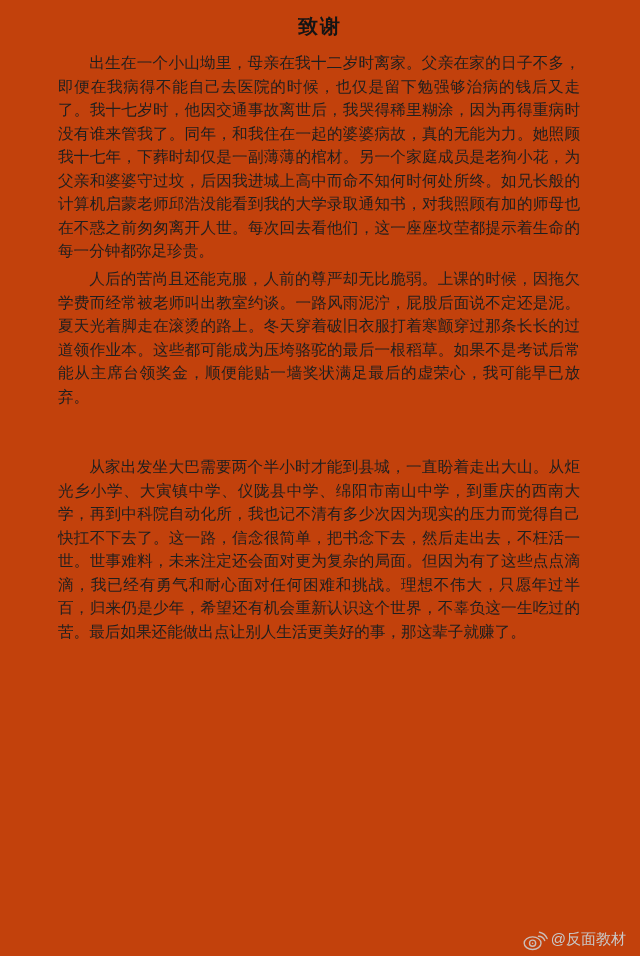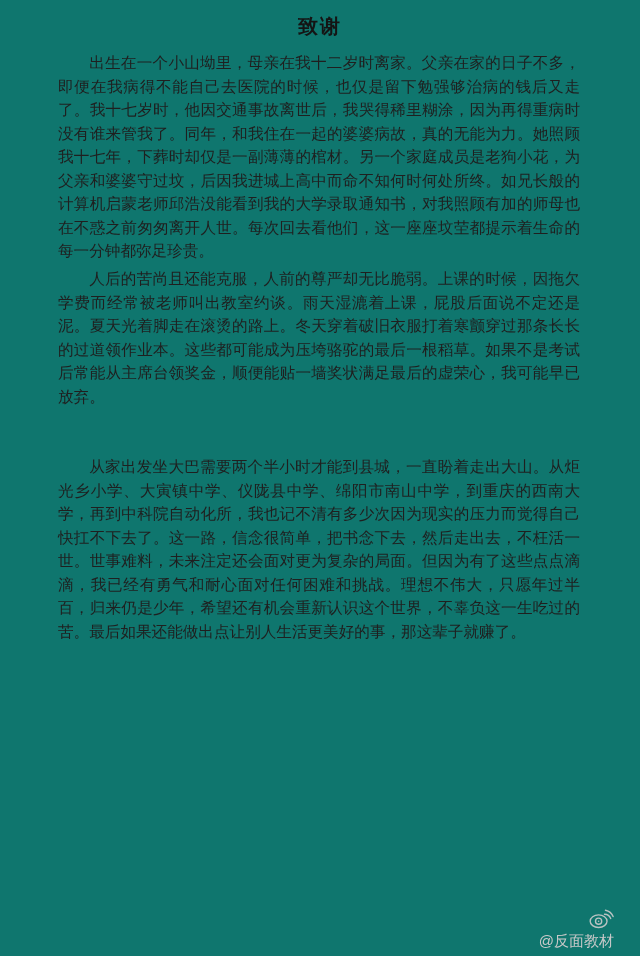--- a/index.html
+++ b/index.html
@@ -10,21 +10,21 @@
     width: 640px;
     height: 956px;
     background: #fcfcfc;
     position: relative;
     overflow: hidden;
     font-family: "Liberation Serif", "DejaVu Serif", serif;
   }
   .page {
     position: absolute;
     inset: 0;
-    background: #0f766e;
+    background: #c2410c;
     color: #1f1f1f;
   }
   .doc-title {
     margin: 13px 0 11px 0;
     text-align: center;
     font-size: 20px;
     font-weight: bold;
     letter-spacing: 2px;
     color: #141414;
   }
@@ -38,46 +38,45 @@
     text-align: justify;
     text-justify: inter-ideograph;
     text-indent: 2em;
     word-break: break-all;
   }
   .gap-before {
     margin-top: 47px;
   }
   .watermark {
     position: absolute;
-    right: 26px;
+    right: 14px;
     bottom: 5px;
     display: flex;
-    align-items: flex-end;
+    align-items: flex-start;
     gap: 3px;
     color: #c9c9c9;
     font-size: 15px;
     font-family: "Liberation Sans", "DejaVu Sans", sans-serif;
     user-select: none;
-    flex-direction: column;
   }
   .watermark svg {
     display: block;
     opacity: 0.9;
   }
 </style>
 </head>
 <body>
 
 <div class="page">
 
   <h1 class="doc-title">致谢</h1>
 
   <div class="content">
     <p class="para">出生在一个小山坳里，母亲在我十二岁时离家。父亲在家的日子不多，即便在我病得不能自己去医院的时候，也仅是留下勉强够治病的钱后又走了。我十七岁时，他因交通事故离世后，我哭得稀里糊涂，因为再得重病时没有谁来管我了。同年，和我住在一起的婆婆病故，真的无能为力。她照顾我十七年，下葬时却仅是一副薄薄的棺材。另一个家庭成员是老狗小花，为父亲和婆婆守过坟，后因我进城上高中而命不知何时何处所终。如兄长般的计算机启蒙老师邱浩没能看到我的大学录取通知书，对我照顾有加的师母也在不惑之前匆匆离开人世。每次回去看他们，这一座座坟茔都提示着生命的每一分钟都弥足珍贵。</p>
-    <p class="para">人后的苦尚且还能克服，人前的尊严却无比脆弱。上课的时候，因拖欠学费而经常被老师叫出教室约谈。雨天湿漉着上课，屁股后面说不定还是泥。夏天光着脚走在滚烫的路上。冬天穿着破旧衣服打着寒颤穿过那条长长的过道领作业本。这些都可能成为压垮骆驼的最后一根稻草。如果不是考试后常能从主席台领奖金，顺便能贴一墙奖状满足最后的虚荣心，我可能早已放弃。</p>
+    <p class="para">人后的苦尚且还能克服，人前的尊严却无比脆弱。上课的时候，因拖欠学费而经常被老师叫出教室约谈。一路风雨泥泞，屁股后面说不定还是泥。夏天光着脚走在滚烫的路上。冬天穿着破旧衣服打着寒颤穿过那条长长的过道领作业本。这些都可能成为压垮骆驼的最后一根稻草。如果不是考试后常能从主席台领奖金，顺便能贴一墙奖状满足最后的虚荣心，我可能早已放弃。</p>
     <p class="para gap-before">从家出发坐大巴需要两个半小时才能到县城，一直盼着走出大山。从炬光乡小学、大寅镇中学、仪陇县中学、绵阳市南山中学，到重庆的西南大学，再到中科院自动化所，我也记不清有多少次因为现实的压力而觉得自己快扛不下去了。这一路，信念很简单，把书念下去，然后走出去，不枉活一世。世事难料，未来注定还会面对更为复杂的局面。但因为有了这些点点滴滴，我已经有勇气和耐心面对任何困难和挑战。理想不伟大，只愿年过半百，归来仍是少年，希望还有机会重新认识这个世界，不辜负这一生吃过的苦。最后如果还能做出点让别人生活更美好的事，那这辈子就赚了。</p>
   </div>
 
   <div class="watermark">
     <span>
       <svg width="25" height="21" viewBox="0 0 25 21" fill="none" stroke="#cccccc" stroke-width="1.4" stroke-linecap="round">
         <ellipse cx="9.6" cy="13.2" rx="8.4" ry="6.3"></ellipse>
         <circle cx="9.6" cy="13.2" r="3.1"></circle>
         <circle cx="9.6" cy="13.2" r="0.8" fill="#cccccc" stroke="none"></circle>
         <path d="M15.5 6.2 a6.5 6.5 0 0 1 6.2 4.3"></path>

